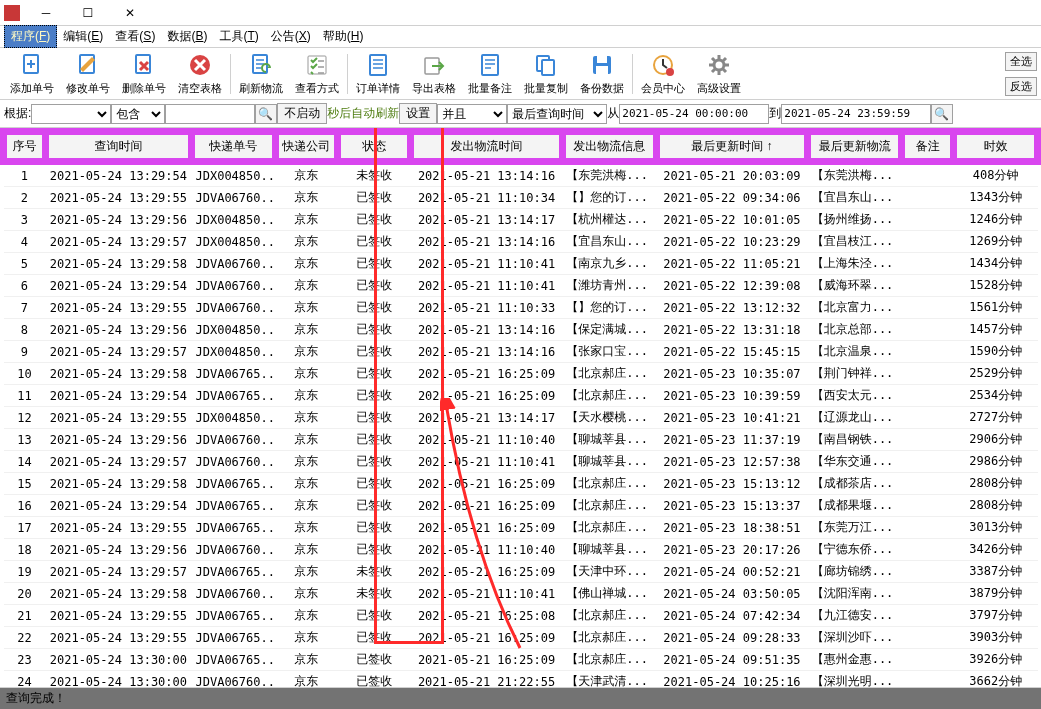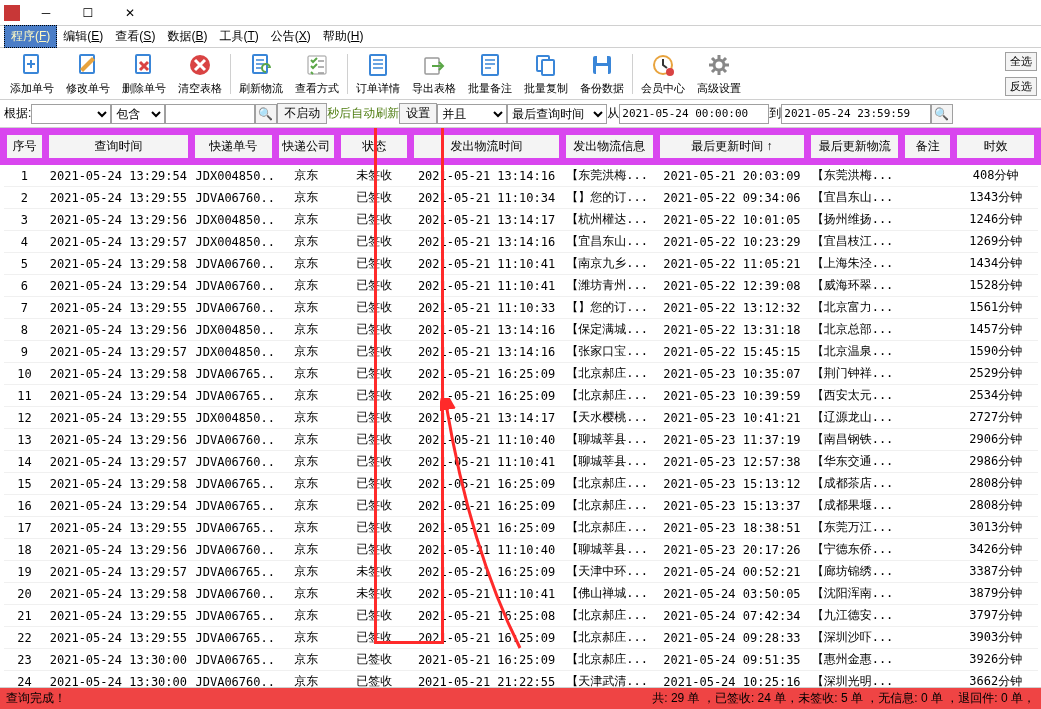--- a/index.html
+++ b/index.html
@@ -40,21 +40,21 @@
 .grid { border-collapse: collapse; width: 100%; table-layout: fixed; }
 .grid th { background: #f4f4f4; border: 7px solid #d946ef; font-weight: normal; font-size: 12px; padding: 3px 2px; text-align: center; position: sticky; top: 0; white-space: nowrap; overflow: hidden; }
 .grid td { border-bottom: 1px solid #f0f0f0; font-size: 12px; padding: 2px 4px; text-align: center; white-space: nowrap; overflow: hidden; font-family: "SimSun", monospace; }
 .grid td.l { text-align: left; }
 
 
 .red-box { position: absolute; border: 3px solid #ff2a2a; pointer-events: none; }
 .red-arrow { position: absolute; pointer-events: none; }
 
 
-.statusbar { position: absolute; bottom: 0; left: 0; right: 0; height: 22px; background: #ef4444; border-top: 1px solid #d0d0d0; display: flex; align-items: center; padding: 0 6px; font-size: 12px; }
+.statusbar { position: absolute; bottom: 0; left: 0; right: 0; height: 22px; background: #737373; border-top: 1px solid #d0d0d0; display: flex; align-items: center; padding: 0 6px; font-size: 12px; }
 .statusbar .sb-right { margin-left: auto; }
 
 
 .c-seq { width: 40px; }
 .c-qtime { width: 140px; }
 .c-trk { width: 80px; }
 .c-comp { width: 60px; }
 .c-status { width: 70px; }
 .c-shiptime { width: 145px; }
 .c-shipinfo { width: 90px; }
@@ -610,14 +610,13 @@
         <marker id="ah" markerWidth="10" markerHeight="10" refX="2" refY="3" orient="auto">
           <path d="M0,0 L0,6 L8,3 z" fill="#ff2a2a"></path>
         </marker>
       </defs>
     <path d="M80,250 Q30,150 6,6" stroke="#ff2a2a" stroke-width="3" fill="none" marker-end="url(#ah)"></path>
   </svg>
 </div>
 
 <div class="statusbar">
   <span>查询完成！</span>
-  <span class="sb-right">共: 29 单 ，已签收: 24 单，未签收: 5 单 ，无信息: 0 单 ，退回件: 0 单，</span>
 </div>
 
 </body></html>

